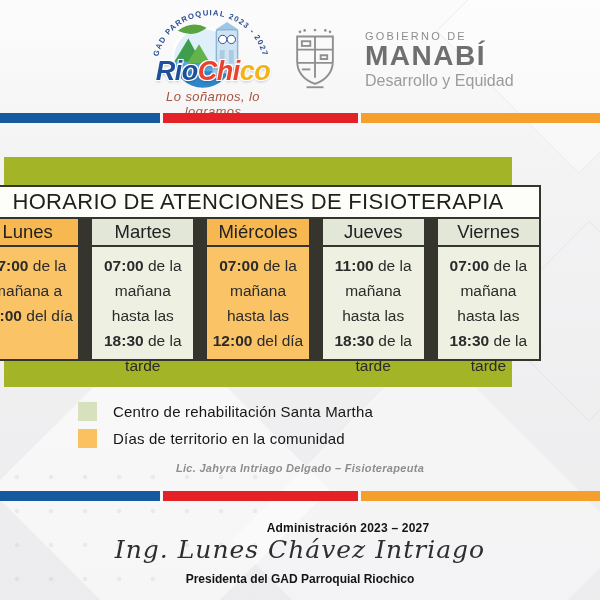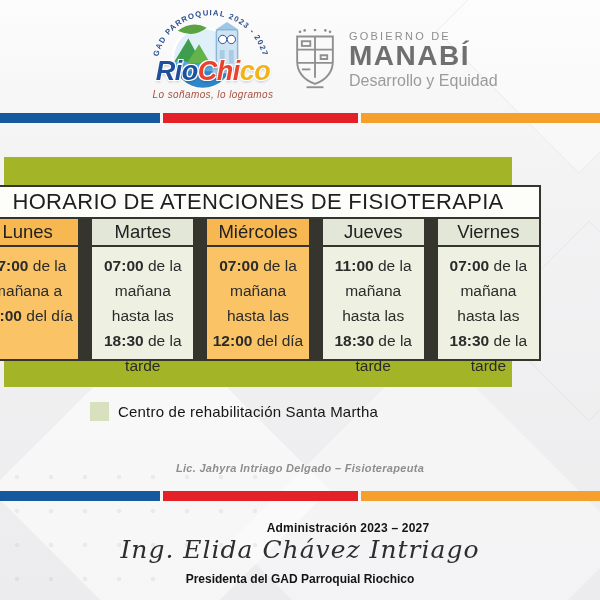--- a/index.html
+++ b/index.html
@@ -21,22 +21,22 @@
     border:1px solid rgba(100,100,115,.06);}
   .layer{position:absolute;inset:0;z-index:1;}
   
   .riochico{position:absolute;left:138px;top:6px;width:150px;height:108px;}
   .riochico svg.emblem{position:absolute;left:5px;top:0;width:140px;height:92px;}
   .rc-word{position:absolute;top:50px;width:100%;text-align:center;
     font-style:italic;font-weight:800;font-size:27px;letter-spacing:-.5px;
     text-shadow:-1px -1px 0 #fff,1px -1px 0 #fff,-1px 1px 0 #fff,1px 1px 0 #fff,0 2px 3px rgba(0,0,0,.22);}
   .rc-rio{color:#1d4f9c;} .rc-chi{color:#e8432e;} .rc-co{color:#f2b416;}
   .rc-tag{position:absolute;top:83px;width:100%;text-align:center;
-    font-style:italic;font-size:10px;color:#a8513e;letter-spacing:.4px;}
-  .manabi{position:absolute;left:292px;top:29px;display:flex;align-items:center;gap:11px;}
+    font-style:italic;font-size:13px;color:#a8513e;letter-spacing:.4px;}
+  .manabi{position:absolute;left:292px;top:29px;display:flex;align-items:center;gap:27px;}
   .manabi-text{display:flex;flex-direction:column;}
   .mb-line1{font-size:11px;letter-spacing:2.2px;color:#8d8d8d;font-weight:500;}
   .mb-line2{font-size:28px;font-weight:700;color:#6f6f6f;letter-spacing:1.5px;line-height:1.02;}
   .mb-line3{font-size:16px;color:#9b9b9b;margin-top:1px;}
   
   .tricolor{position:absolute;left:0;width:600px;height:10px;display:flex;gap:3px;}
   .tricolor.top{top:113px;} .tricolor.bottom{top:491px;}
   .seg-blue{width:160px;background:var(--bar-blue,#15599f);}
   .seg-red{width:195px;background:var(--bar-red,#e32127);}
   .seg-orange{flex:1;background:var(--bar-orange,#f5a02c);}
@@ -53,21 +53,21 @@
   .day-cell{height:26px;display:flex;align-items:center;justify-content:center;
     font-size:18.5px;font-weight:500;color:#222;}
   .body-cell{height:112px;padding-top:6px;box-sizing:border-box;text-align:center;
     font-size:15.5px;line-height:25px;color:#2b2b2b;white-space:pre-line;}
   .body-cell .bold{font-weight:700;}
   .head-territorio{background:var(--head-territorio,#f7b852);}
   .head-centro{background:var(--head-centro,#e3e7d7);}
   .cell-territorio{background:var(--cell-territorio,#f9c366);}
   .cell-centro{background:var(--cell-centro,#eef0e2);}
   
-  .legend-row{position:absolute;left:78px;display:flex;align-items:center;gap:9px;margin-left:12px;}
+  .legend-row{position:absolute;left:78px;display:flex;align-items:center;gap:16px;}
   .legend-row.r1{top:402px;} .legend-row.r2{top:429px;}
   .swatch{width:19px;height:19px;}
   .swatch-centro{background:var(--legend-centro,#d8e1bd);}
   .swatch-territorio{background:var(--legend-territorio,#fbc160);}
   .legend-label{font-size:15px;font-weight:500;color:#161616;letter-spacing:.2px;}
   .therapist{position:absolute;top:462px;width:100%;text-align:center;
     font-size:11px;font-weight:700;font-style:italic;color:#8e8e8e;letter-spacing:.3px;}
   
   .admin{position:absolute;top:521px;width:100%;text-align:center;
     font-size:12px;font-weight:700;color:#141414;letter-spacing:.2px;padding-left:48px;}
@@ -190,26 +190,30 @@
 </span><span class="bold">18:30</span><span> de la
 tarde</span></div>
           </div>
       </div>
     </section>
 
     <div class="legend-row r1">
       <span class="swatch swatch-centro"></span>
       <span class="legend-label">Centro de rehabilitación Santa Martha</span>
     </div>
+    <div class="legend-row r2">
+      <span class="swatch swatch-territorio"></span>
+      <span class="legend-label">Días de territorio en la comunidad</span>
+    </div>
     <div class="therapist">Lic. Jahyra Intriago Delgado – Fisioterapeuta</div>
 
     <div class="tricolor bottom">
       <span class="seg-blue"></span>
       <span class="seg-red"></span>
       <span class="seg-orange"></span>
     </div>
 
     <div class="admin">Administración 2023 – 2027</div>
-    <div class="signature">Ing. Elida Chávez Intriago</div>
+    <div class="signature">Ing. Lunes Chávez Intriago</div>
     <div class="sig-role">Presidenta del GAD Parroquial Riochico</div>
 
   </div>
 </div>
 
 </body></html>

